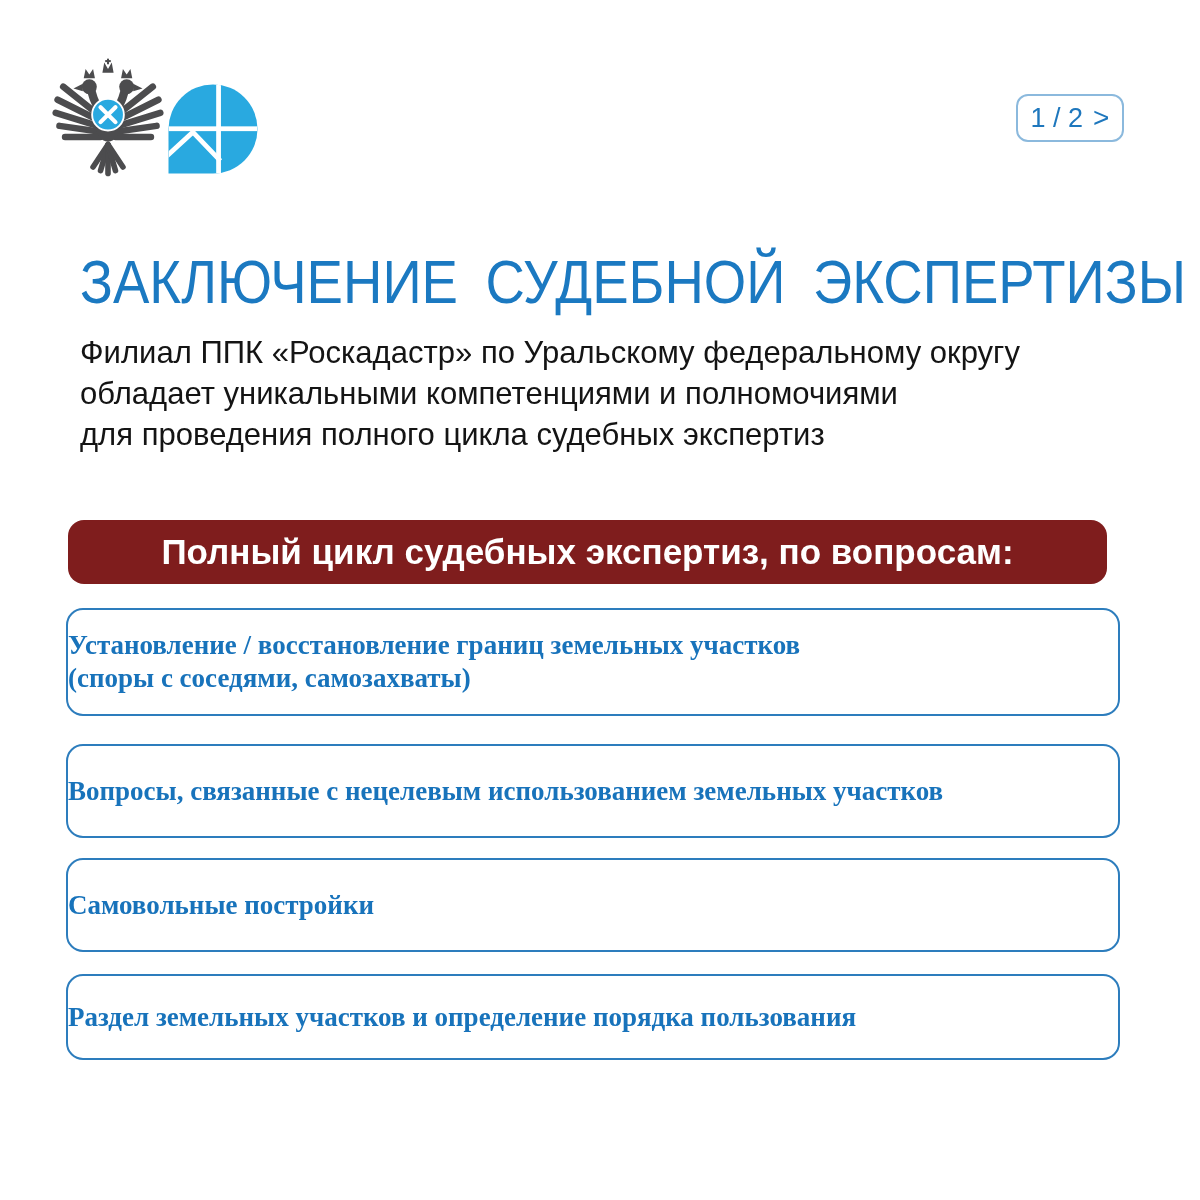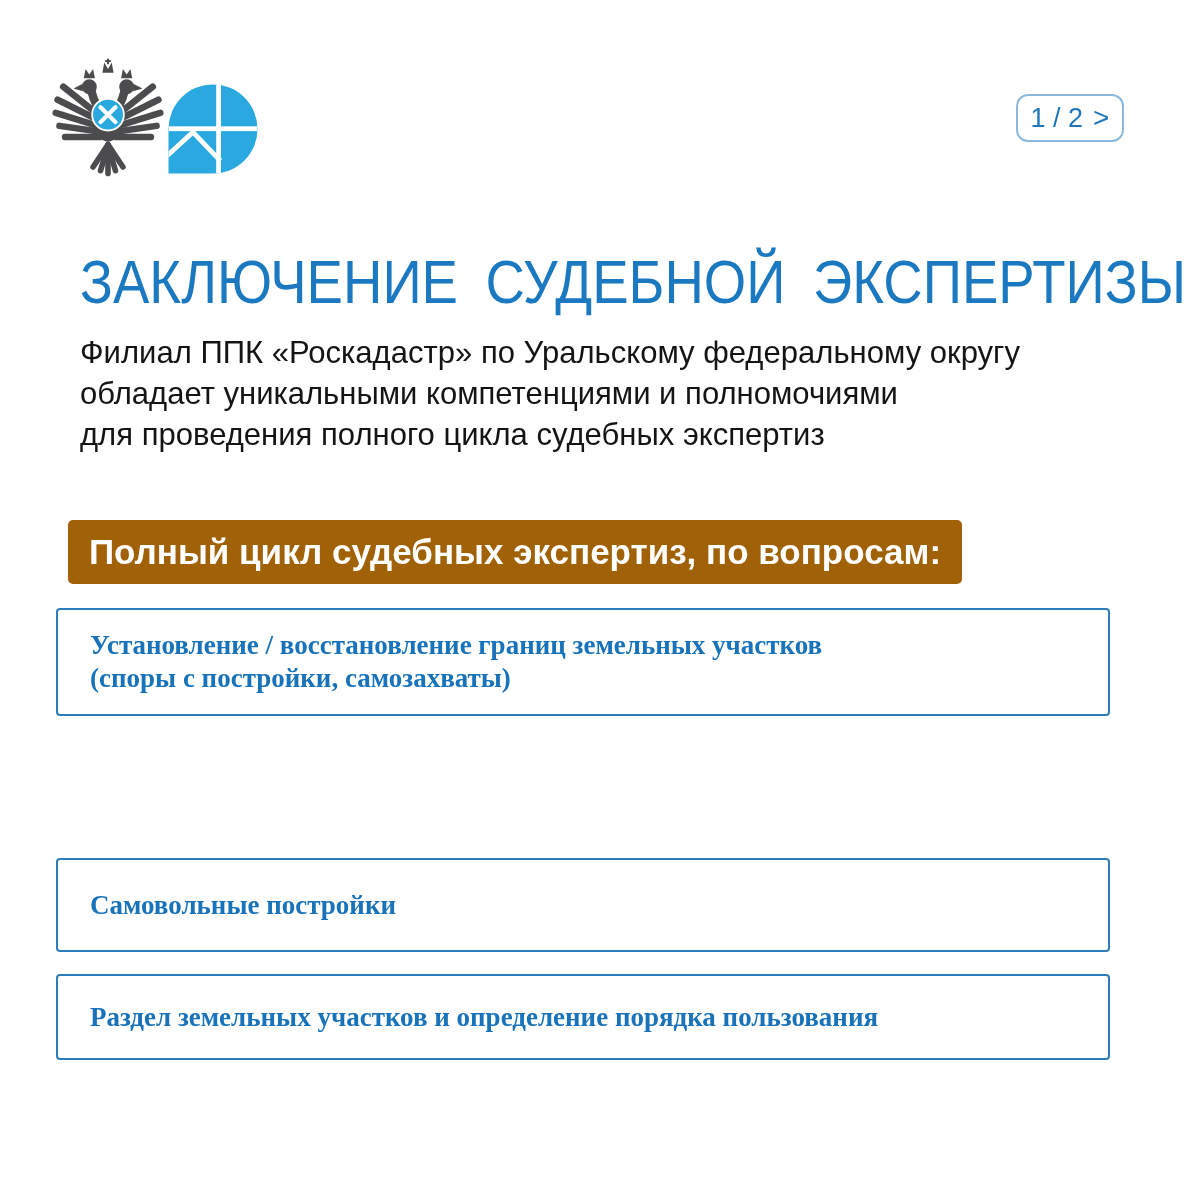--- a/index.html
+++ b/index.html
@@ -38,34 +38,34 @@
   }
   .intro {
     position:absolute; left:80px; top:332px;
     font-size:32px; color:#141414; line-height:41px;
     transform:scaleX(0.97); transform-origin:left top;
     white-space:nowrap;
   }
 
   
   .banner {
-    position:absolute; left:68px; top:520px; width:894px; height:64px;
-    background:#a16207; border-radius:5px;
+    position:absolute; left:68px; top:520px; width:1039px; height:64px;
+    background:#7f1d1d; border-radius:16px;
     display:flex; align-items:center; justify-content:center;
     color:#ffffff; font-size:35px; font-weight:700;
     white-space:nowrap;
   }
 
   
   .topic {
-    position:absolute; left:56px; width:1054px;
+    position:absolute; left:66px; width:1054px;
     background:#ffffff;
-    border:2px solid #2d7dbd; border-radius:4px;
+    border:2px solid #2d7dbd; border-radius:17px;
     display:flex; flex-direction:column; justify-content:center;
-    padding-left:32px; padding-right:20px;
+    padding-right:20px;
     font-family:"Liberation Serif", serif;
     font-size:27px; font-weight:700; color:#1873bb;
     line-height:33px;
   }
   .topic-1 { top:608px; height:108px; }
   .topic-2 { top:744px; height:94px;  }
   .topic-3 { top:858px; height:94px;  }
   .topic-4 { top:974px; height:86px;  }
 </style>
 </head>
@@ -154,23 +154,26 @@
     <div>обладает уникальными компетенциями и полномочиями</div>
     <div>для проведения полного цикла судебных экспертиз</div>
   </div>
 
   <div class="banner">
     <span>Полный цикл судебных экспертиз, по вопросам:</span>
   </div>
 
   <div class="topic topic-1">
     <div>Установление / восстановление границ земельных участков</div>
-    <div>(споры с постройки, самозахваты)</div>
+    <div>(споры с соседями, самозахваты)</div>
   </div>
 
+  <div class="topic topic-2">
+    <div>Вопросы, связанные с нецелевым использованием земельных участков</div>
+  </div>
 
   <div class="topic topic-3">
     <div>Самовольные постройки</div>
   </div>
 
   <div class="topic topic-4">
     <div>Раздел земельных участков и определение порядка пользования</div>
   </div>
 
 </div>

